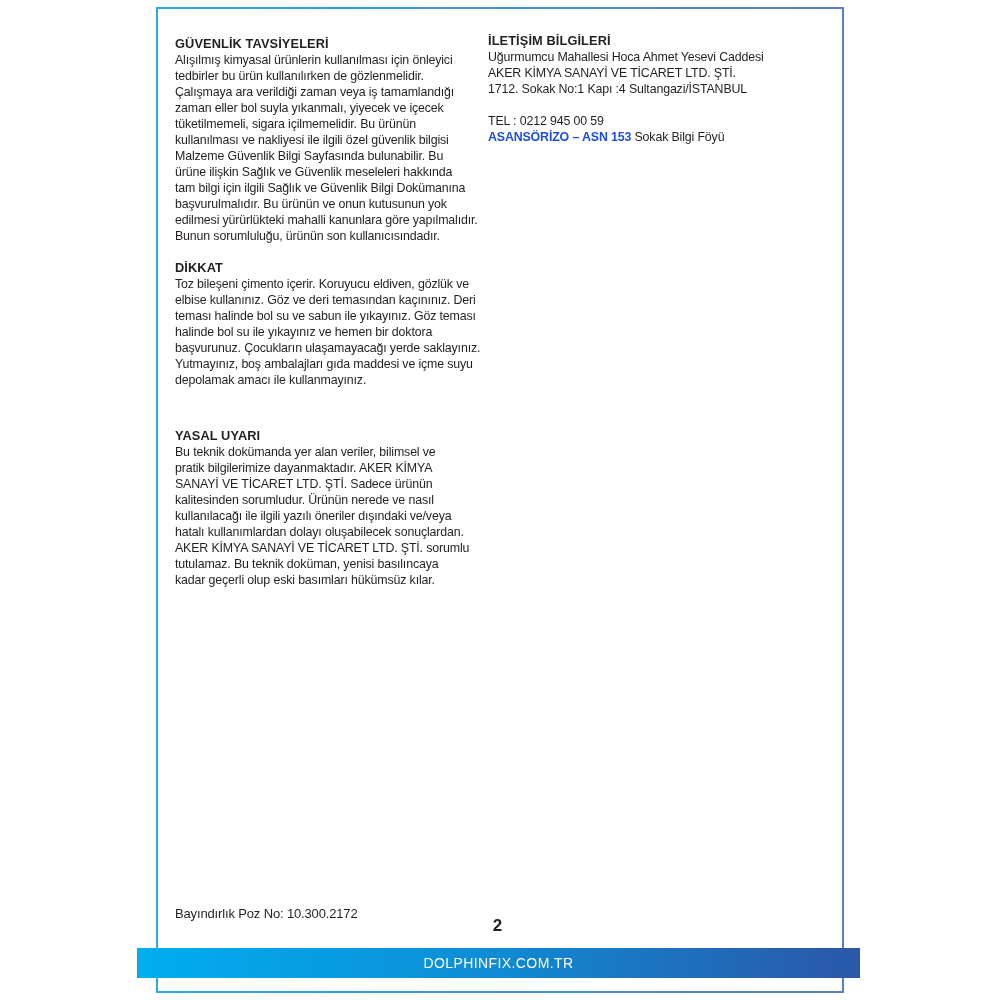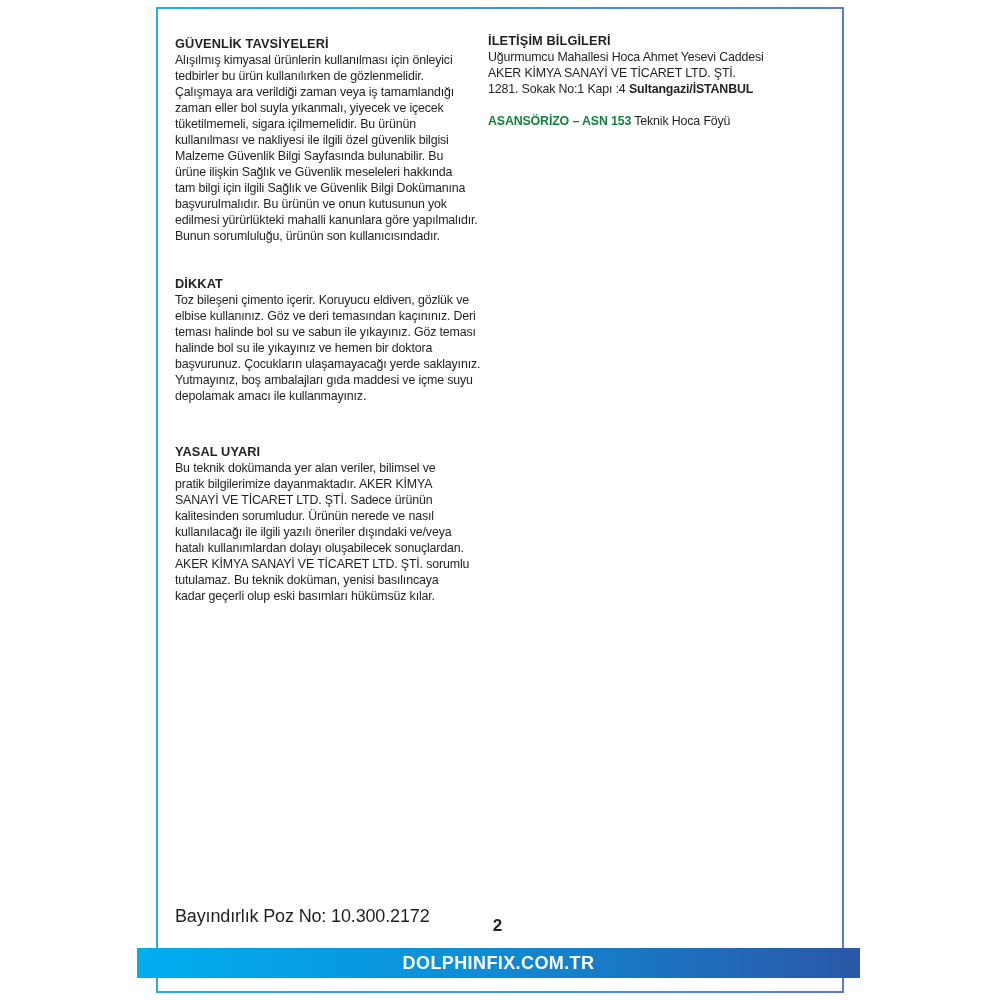--- a/index.html
+++ b/index.html
@@ -30,32 +30,32 @@
     font-weight: bold;
     font-size: 12.8px;
     line-height: 16px;
     letter-spacing: 0.1px;
   }
   .body-lines {
     white-space: pre-line;
     letter-spacing: -0.15px;
   }
   .line { letter-spacing: -0.15px; }
-  .bold { font-weight: bold; margin-top: 32px; }
+  .bold { font-weight: normal; margin-top: 32px; }
   .gap  { height: 16px; }
 
   .product-line .code {
-    color: #15803d;
+    color: #1d4ed8;
     font-weight: bold;
   }
 
   .poz-no {
     position: absolute;
     left: 175px; top: 906px;
-    font-size: 18px;
+    font-size: 13px;
     letter-spacing: -0.15px;
   }
   .page-number {
     position: absolute;
     left: 440px; top: 916px;
     width: 115px;
     text-align: center;
     font-size: 17px;
     font-weight: bold;
   }
@@ -64,22 +64,22 @@
     position: absolute;
     left: 137px; top: 948px;
     width: 723px; height: 30px;
     background: linear-gradient(90deg, #00AEEF 0%, #0D8FD8 45%, #2B57A8 100%);
     display: flex;
     align-items: center;
     justify-content: center;
   }
   .footer-bar-text {
     color: #ffffff;
-    font-weight: bold;
-    font-size: 18px;
+    font-weight: normal;
+    font-size: 14px;
     letter-spacing: 0.4px;
   }
 </style>
 </head>
 <body>
 
 <div class="canvas">
 
   <div class="page-border"></div>
 
@@ -94,21 +94,21 @@
 tüketilmemeli, sigara içilmemelidir. Bu ürünün
 kullanılması ve nakliyesi ile ilgili özel güvenlik bilgisi
 Malzeme Güvenlik Bilgi Sayfasında bulunabilir. Bu
 ürüne ilişkin Sağlık ve Güvenlik meseleleri hakkında
 tam bilgi için ilgili Sağlık ve Güvenlik Bilgi Dokümanına
 başvurulmalıdır. Bu ürünün ve onun kutusunun yok
  edilmesi yürürlükteki mahalli kanunlara göre yapılmalıdır.
 Bunun sorumluluğu, ürünün son kullanıcısındadır.</div>
     </div>
 
-    <div class="section" style="margin-top:32px;">
+    <div class="section" style="margin-top:16px;">
       <div class="section-heading">DİKKAT</div>
       <div class="body-lines">Toz bileşeni çimento içerir. Koruyucu eldiven, gözlük ve
 elbise kullanınız. Göz ve deri temasından kaçınınız. Deri
 teması halinde bol su ve sabun ile yıkayınız. Göz teması
 halinde bol su ile yıkayınız ve hemen bir doktora
 başvurunuz. Çocukların ulaşamayacağı yerde saklayınız.
 Yutmayınız, boş ambalajları gıda maddesi ve içme suyu
 depolamak amacı ile kullanmayınız.</div>
     </div>
 
@@ -124,25 +124,26 @@
 tutulamaz. Bu teknik doküman, yenisi basılıncaya
 kadar geçerli olup eski basımları hükümsüz kılar.</div>
     </div>
 
   </div>
 
   <div class="col col-right">
     <div class="section-heading">İLETİŞİM BİLGİLERİ</div>
     <div class="line">Uğurmumcu Mahallesi Hoca Ahmet Yesevi Caddesi</div>
     <div class="line">AKER KİMYA SANAYİ VE TİCARET LTD. ŞTİ.</div>
-    <div class="line"><span>1281. Sokak No:1 Kapı :4 </span><span class="bold">Sultangazi/İSTANBUL</span></div>
+    <div class="line"><span>1712. Sokak No:1 Kapı :4 </span><span class="bold">Sultangazi/İSTANBUL</span></div>
 
     <div class="gap"></div>
 
-    <div class="line product-line"><span class="code">ASANSÖRİZO – ASN 153</span><span> Teknik Hoca Föyü</span></div>
+    <div class="line">TEL : 0212 945 00 59</div>
+    <div class="line product-line"><span class="code">ASANSÖRİZO – ASN 153</span><span> Sokak Bilgi Föyü</span></div>
   </div>
 
   <div class="poz-no">Bayındırlık Poz No: 10.300.2172</div>
 
   <div class="page-number">2</div>
 
   <div class="footer-bar">
     <span class="footer-bar-text">DOLPHINFIX.COM.TR</span>
   </div>
 

